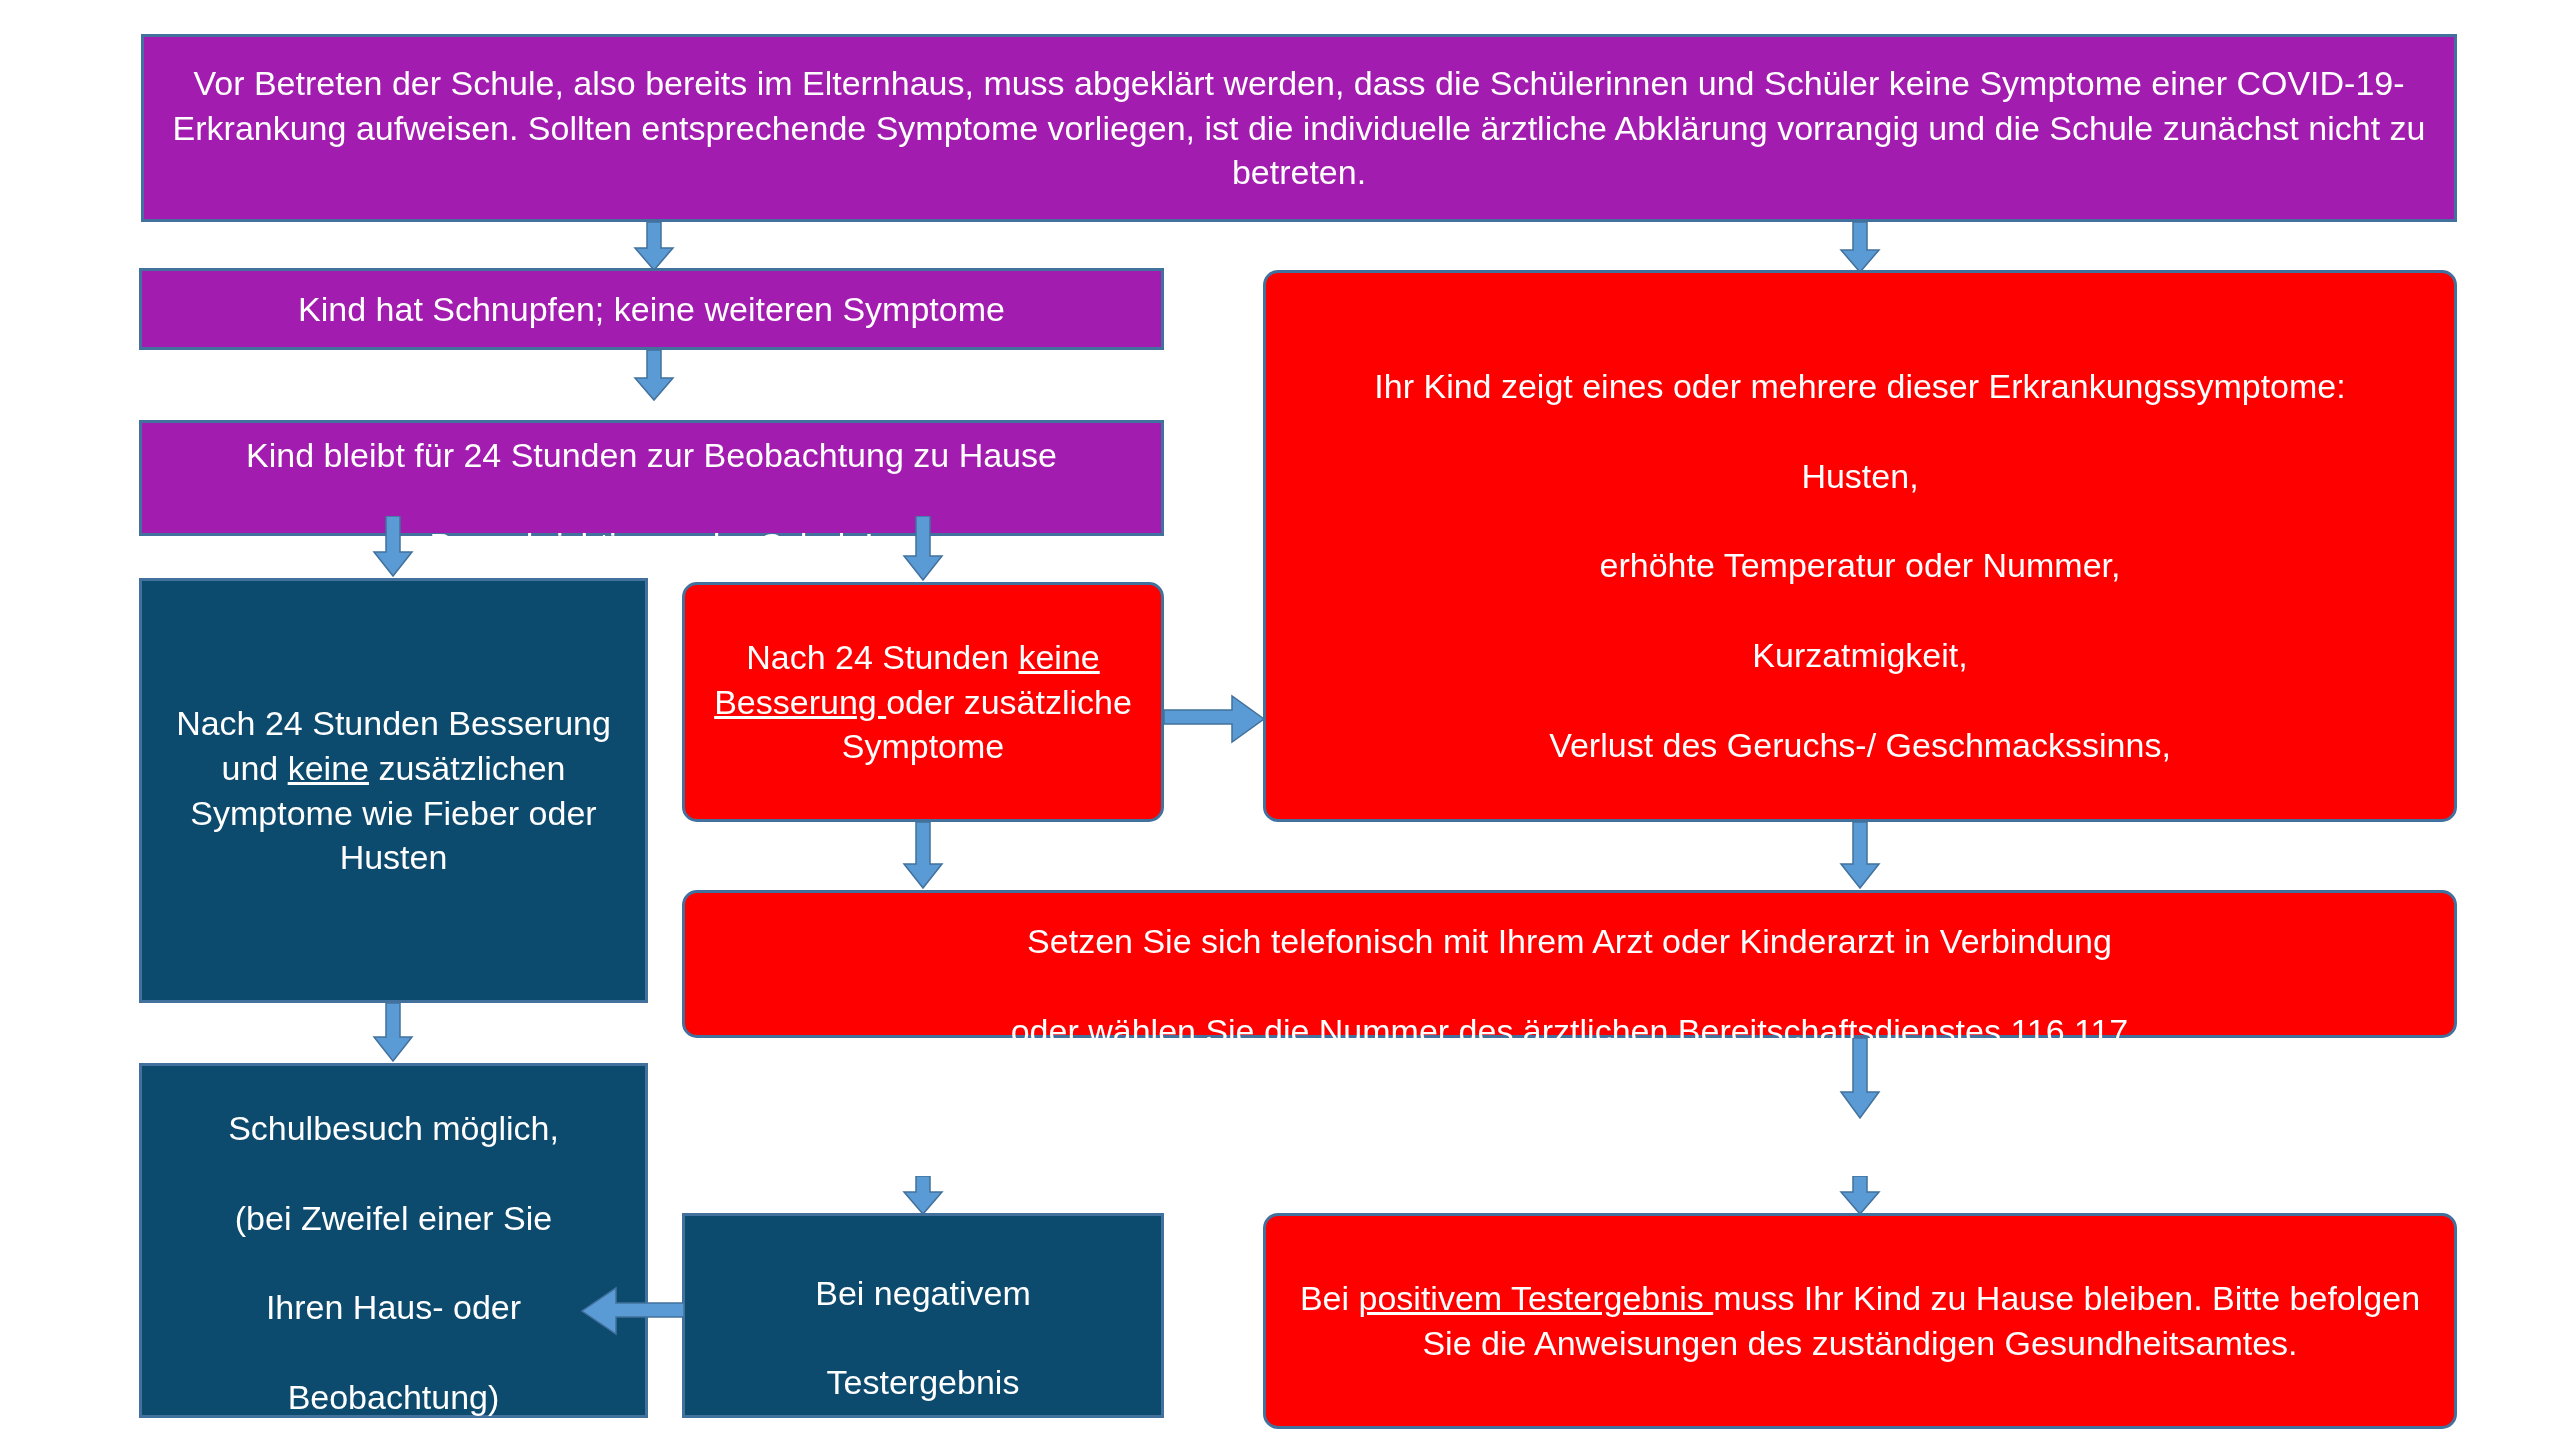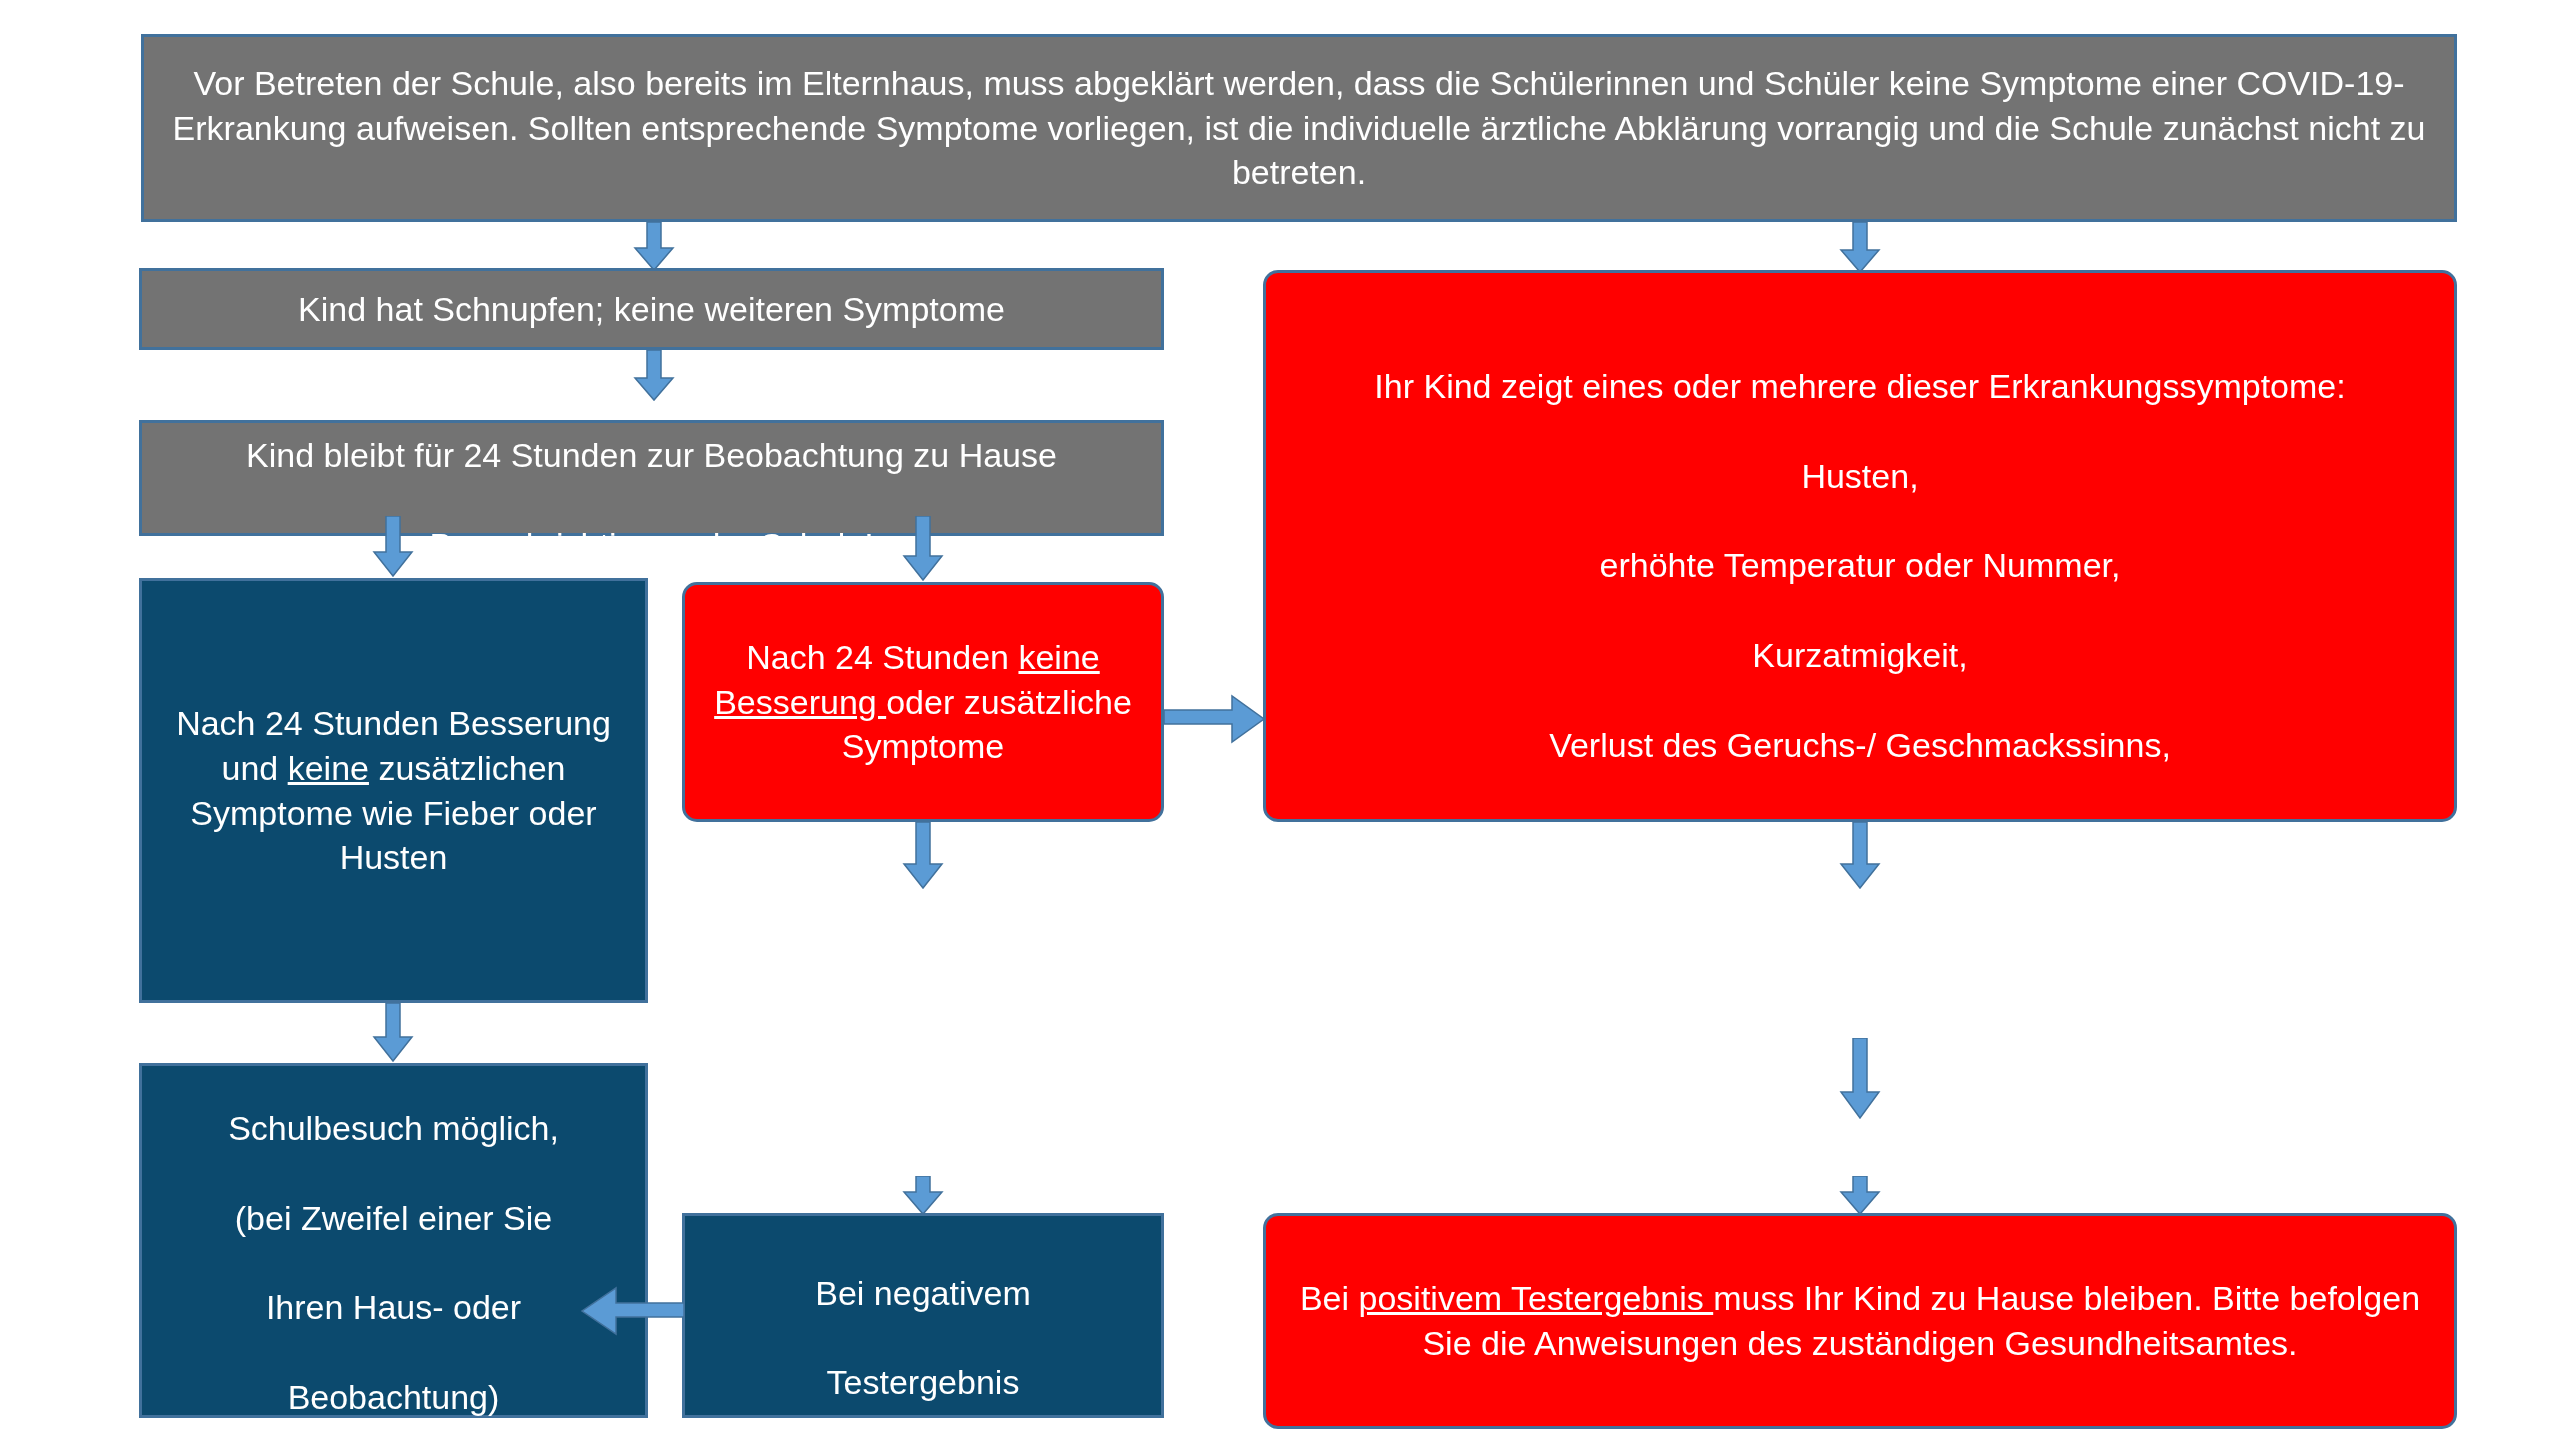--- a/index.html
+++ b/index.html
@@ -25,21 +25,21 @@
     color: #ffffff;
     border: 3px solid #41719c;
     padding: 6px 14px;
     line-height: 1.32;
     -webkit-font-smoothing: antialiased;
   }
   .node .txt {
     width: 100%;
     white-space: pre-line;
   }
-  .blue  { background: #737373; border-color: #41719c; }
+  .blue  { background: #a21caf; border-color: #41719c; }
   .red   { background: #ff0000; border-color: #41719c; border-radius: 15px; }
   .green { background: #0c4a6e; border-color: #41719c; }
 
   .u { text-decoration: underline; }
 
   
   .arrow {
     position: absolute;
   }
   .arrow svg { display: block; width: 100%; height: 100%; }
@@ -127,20 +127,26 @@
       <polygon points="19,0 33,0 33,42 45,42 26,66 7,42 19,42" fill="#5b9bd5" stroke="#41719c" stroke-width="1.5"></polygon>
     </svg>
   </div>
 
   <div class="arrow" style="left:1834px; top:822px; width:52px; height:68px;">
     <svg viewBox="0 0 52 68" preserveAspectRatio="none">
       <polygon points="19,0 33,0 33,42 45,42 26,66 7,42 19,42" fill="#5b9bd5" stroke="#41719c" stroke-width="1.5"></polygon>
     </svg>
   </div>
 
+  <div class="node red" style="left:682px; top:890px; width:1775px; height:148px; font-size:34px;">
+    <span class="txt">
+      <span>Setzen Sie sich telefonisch mit Ihrem Arzt oder Kinderarzt in Verbindung</span><br>
+      <span>oder wählen Sie die Nummer des ärztlichen Bereitschaftsdienstes 116 117</span>
+    </span>
+  </div>
 
   <div class="arrow" style="left:367px; top:1003px; width:52px; height:60px;">
     <svg viewBox="0 0 52 60" preserveAspectRatio="none">
       <polygon points="19,0 33,0 33,34 45,34 26,58 7,34 19,34" fill="#5b9bd5" stroke="#41719c" stroke-width="1.5"></polygon>
     </svg>
   </div>
 
   <div class="arrow" style="left:1834px; top:1038px; width:52px; height:82px;">
     <svg viewBox="0 0 52 82" preserveAspectRatio="none">
       <polygon points="19,0 33,0 33,54 45,54 26,80 7,54 19,54" fill="#5b9bd5" stroke="#41719c" stroke-width="1.5"></polygon>

